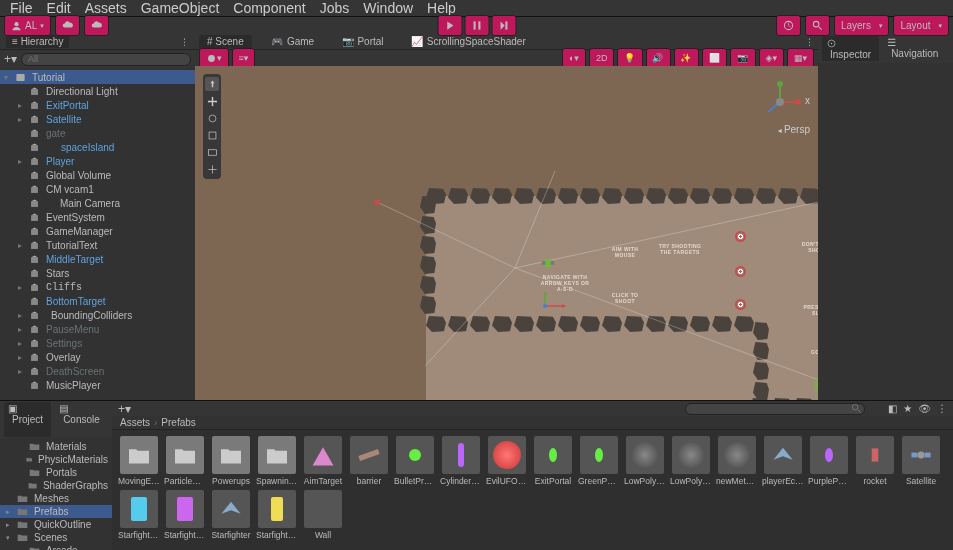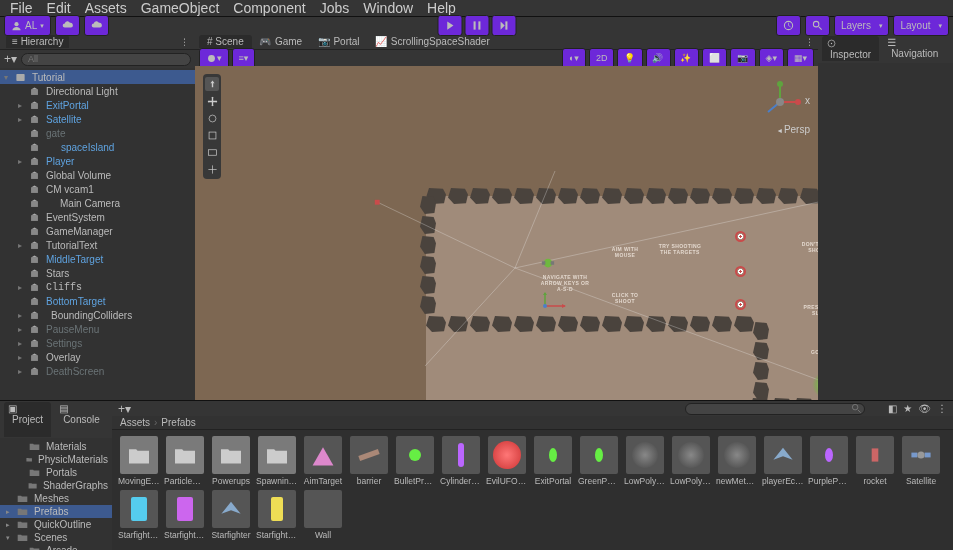--- a/index.html
+++ b/index.html
@@ -1,36 +1,36 @@
 <!DOCTYPE html>
 <html><head>
 <meta charset="utf-8">
 <style>
 * { margin:0; padding:0; box-sizing:border-box; font-family:"Segoe UI",Arial,sans-serif; font-size:10px; user-select:none;}
 body { background:#222; color:#bbb; width:953px; height:550px; overflow:hidden; display:flex; flex-direction:column;}
 .menubar { background:#353535; height:16px; display:flex; align-items:center; padding:0 4px; gap:2px;}
 .menubar span { padding:1px 6px; color:#ccc; font-size:14px; cursor:pointer;}
 .toolbar { background:#353535; height:18px; display:flex; align-items:center; padding:0 4px; gap:4px; border-top:1px solid #111;}
-.tool-btn { background:#6d28d9; border:1px solid #222; border-radius:3px; padding:1px 6px; color:#bbb; height:21px; display:flex; align-items:center; font-size:9px; cursor:pointer;}
+.tool-btn { background:#be185d; border:1px solid #222; border-radius:3px; padding:1px 6px; color:#bbb; height:21px; display:flex; align-items:center; font-size:9px; cursor:pointer;}
 .play-group { position:absolute; left:50%; transform:translateX(-50%); display:flex; gap:2px;}
 .toolbar-right { margin-left:auto; display:flex; gap:4px;}
 .main-split { flex:1; display:flex; min-height:0;}
 .left-col { width:195px; display:flex; flex-direction:column; background:#323232;}
 .panel-tab { background:#353535; padding:1px 6px; font-size:10px; border-bottom:1px solid #222; display:flex; align-items:center; gap:4px;}
 .panel-tab .tab { background:#2b2b2b; padding:1px 6px; border-radius:3px 3px 0 0;}
 .hierarchy-head { display:flex; align-items:center; padding:2px 4px; gap:4px; background:#353535;}
 .hierarchy-search { background:#444; border:1px solid #222; border-radius:8px; flex:1; height:13px; font-size:9px; padding:0 6px; color:#bbb;}
 .hierarchy-list { flex:1; overflow:auto; padding:2px 0; font-size:10px;}
 .h-item { display:flex; align-items:center; gap:3px; padding:0 4px; height:14px; white-space:nowrap;}
 .h-item.sel{ background:#3d5a8f;}
 .h-arrow { width:8px; color:#777; font-size:8px;}
 .blue-t { color:#5fa3e0;}
 .dim-t { color:#6a7376;}
 .center-col { flex:1; display:flex; flex-direction:column; min-width:0;}
-.scene-tabs { background:#353535; display:flex; align-items:center; height:15px; padding:0 4px; gap:0;}
+.scene-tabs { background:#353535; display:flex; align-items:center; height:15px; padding:0 4px; gap:12px;}
 .scene-tab { padding:1px 8px; font-size:10px; color:#bbb; border-radius:3px 3px 0 0;}
 .scene-tab.active{ background:#2b2b2b;}
 .scene-toolbar { background:#353535; height:17px; display:flex; align-items:center; padding:0 4px; gap:3px; border-top:1px solid #222;}
 .scene-viewport { flex:1; background:#7d6752; position:relative; overflow:hidden;}
 .gizmo-rail { position:absolute; left:8px; top:8px; background:#383838; border-radius:4px; padding:3px 2px; display:flex; flex-direction:column; gap:3px;}
 .gizmo-rail div { width:14px; height:14px; display:flex; align-items:center; justify-content:center;}
 .orient-widget { position:absolute; right:8px; top:8px; width:60px; height:70px;}
 .level-ground { position:absolute; left:231px; top:130px; width:490px; height:230px; background:#a08b7a;}
 .rock{ position:absolute; background:#4a433d;}
 .tutorial-text { position:absolute; color:#e3d8ce; font-size:5px; font-weight:bold; letter-spacing:0.4px; text-align:center; line-height:1.2;}
@@ -317,20 +317,28 @@
           </svg>
           <span style="margin-left:3px;">Overlay</span>
         </div>
         <div class="h-item dim-t" style="padding-left: 18px;">
           <span class="h-arrow">▸</span>
           <svg class="icon" viewBox="0 0 16 16">
             <rect x="3" y="5" width="10" height="8" fill="#888"></rect>
             <path d="M3 5l5-3 5 3" fill="#aaa"></path>
           </svg>
           <span style="margin-left:3px;">DeathScreen</span>
+        </div>
+        <div class="h-item " style="padding-left: 18px;">
+          <span class="h-arrow"></span>
+          <svg class="icon" viewBox="0 0 16 16">
+            <rect x="3" y="5" width="10" height="8" fill="#888"></rect>
+            <path d="M3 5l5-3 5 3" fill="#aaa"></path>
+          </svg>
+          <span style="margin-left:3px;">MusicPlayer</span>
         </div>
       </div>
   </div>
 
   <div class="center-col">
     <div class="scene-tabs">
       <span class="scene-tab active"># <span>Scene</span></span>
       <span class="scene-tab">🎮 <span>Game</span></span>
       <span class="scene-tab">📷 <span>Portal</span></span>
       <span class="scene-tab">📈 <span>ScrollingSpaceShader</span></span>

